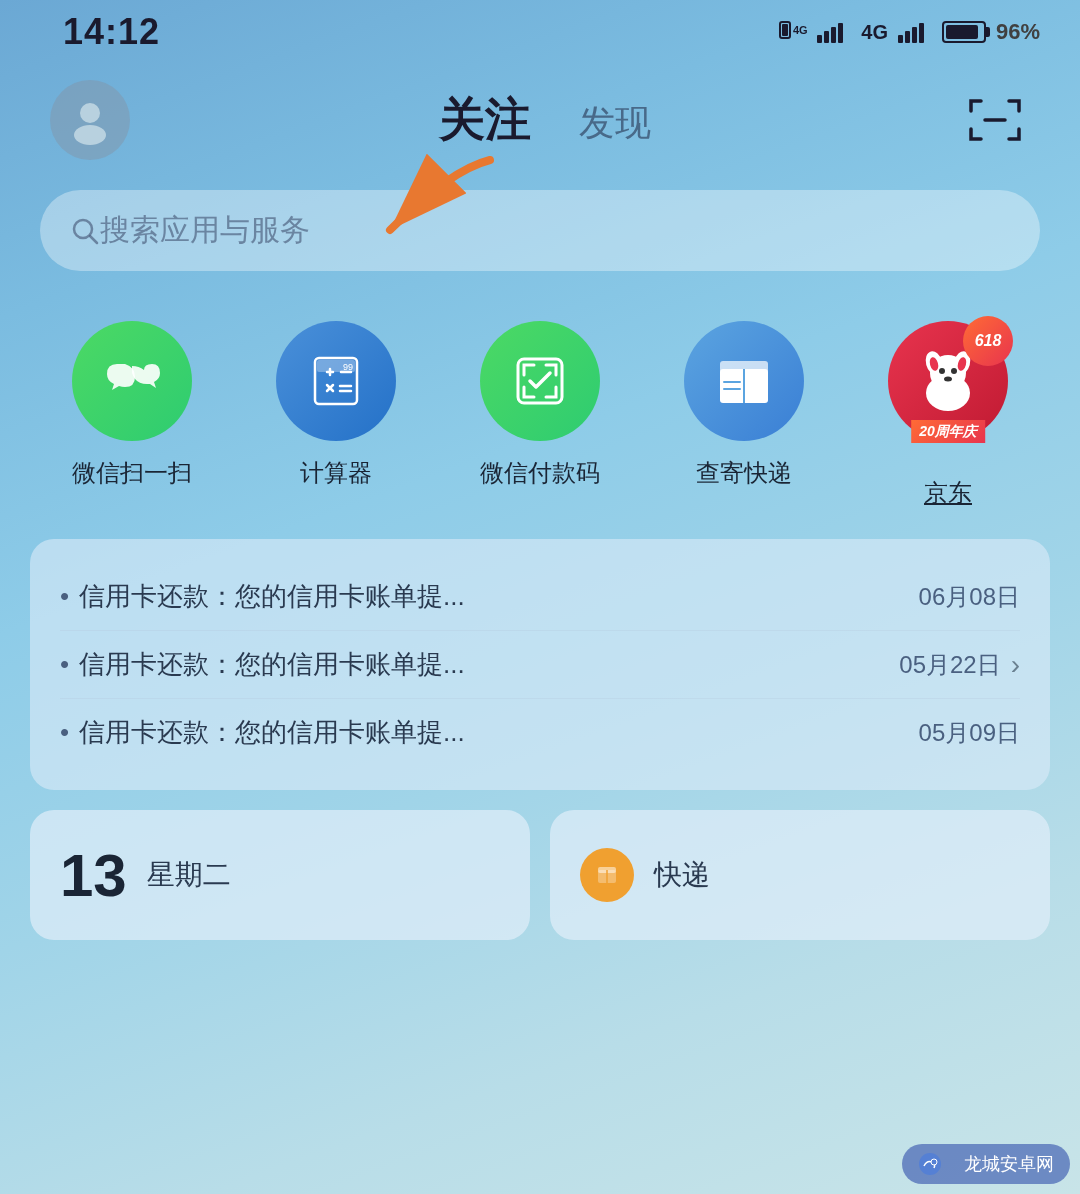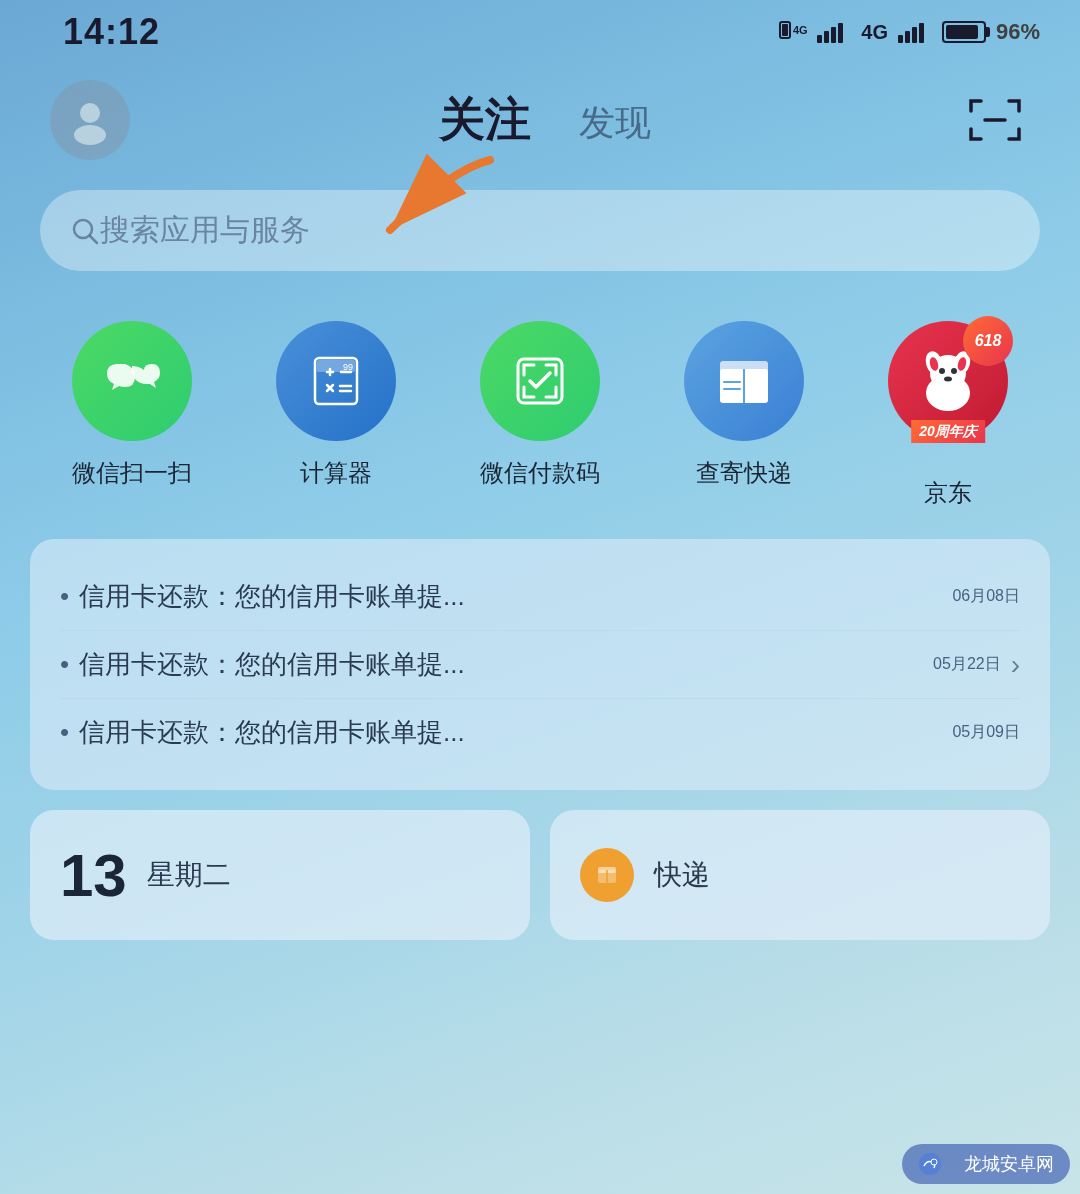--- a/index.html
+++ b/index.html
@@ -261,21 +261,21 @@
       color: #2a3a50;
     }
 
     .notif-right {
       display: flex;
       align-items: center;
       gap: 10px;
     }
 
     .notif-date {
-      font-size: 16px;
+      font-size: 24px;
       color: #4a6080;
     }
 
     .chevron {
       font-size: 28px;
       color: #6a8090;
     }
 
     
     .bottom-cards {
@@ -512,21 +512,21 @@
           <span style="font-size:16px; font-weight:800; color:white; line-height:1;">618</span>
         </div>
 
         <div style="position:absolute; bottom:-2px; left:50%; transform:translateX(-50%); 
                     background:linear-gradient(135deg,#ff6b35,#e8344e); 
                     border-radius:0; padding:2px 8px; white-space:nowrap;">
           <span style="font-size:14px; color:white; font-weight:600;">20周年庆</span>
         </div>
       </div>
     </div>
-    <span class="app-label" style="margin-top:20px;">京东</span>
+    <span class="app-label" style="margin-top:20px;text-decoration:underline;">京东</span>
   </div>
 </div>
 
 <div class="notification-card">
   <div class="notif-item">
     <div class="notif-left">
       <span class="notif-dot">•</span>
       <span class="notif-text">信用卡还款：您的信用卡账单提...</span>
     </div>
     <div class="notif-right">

